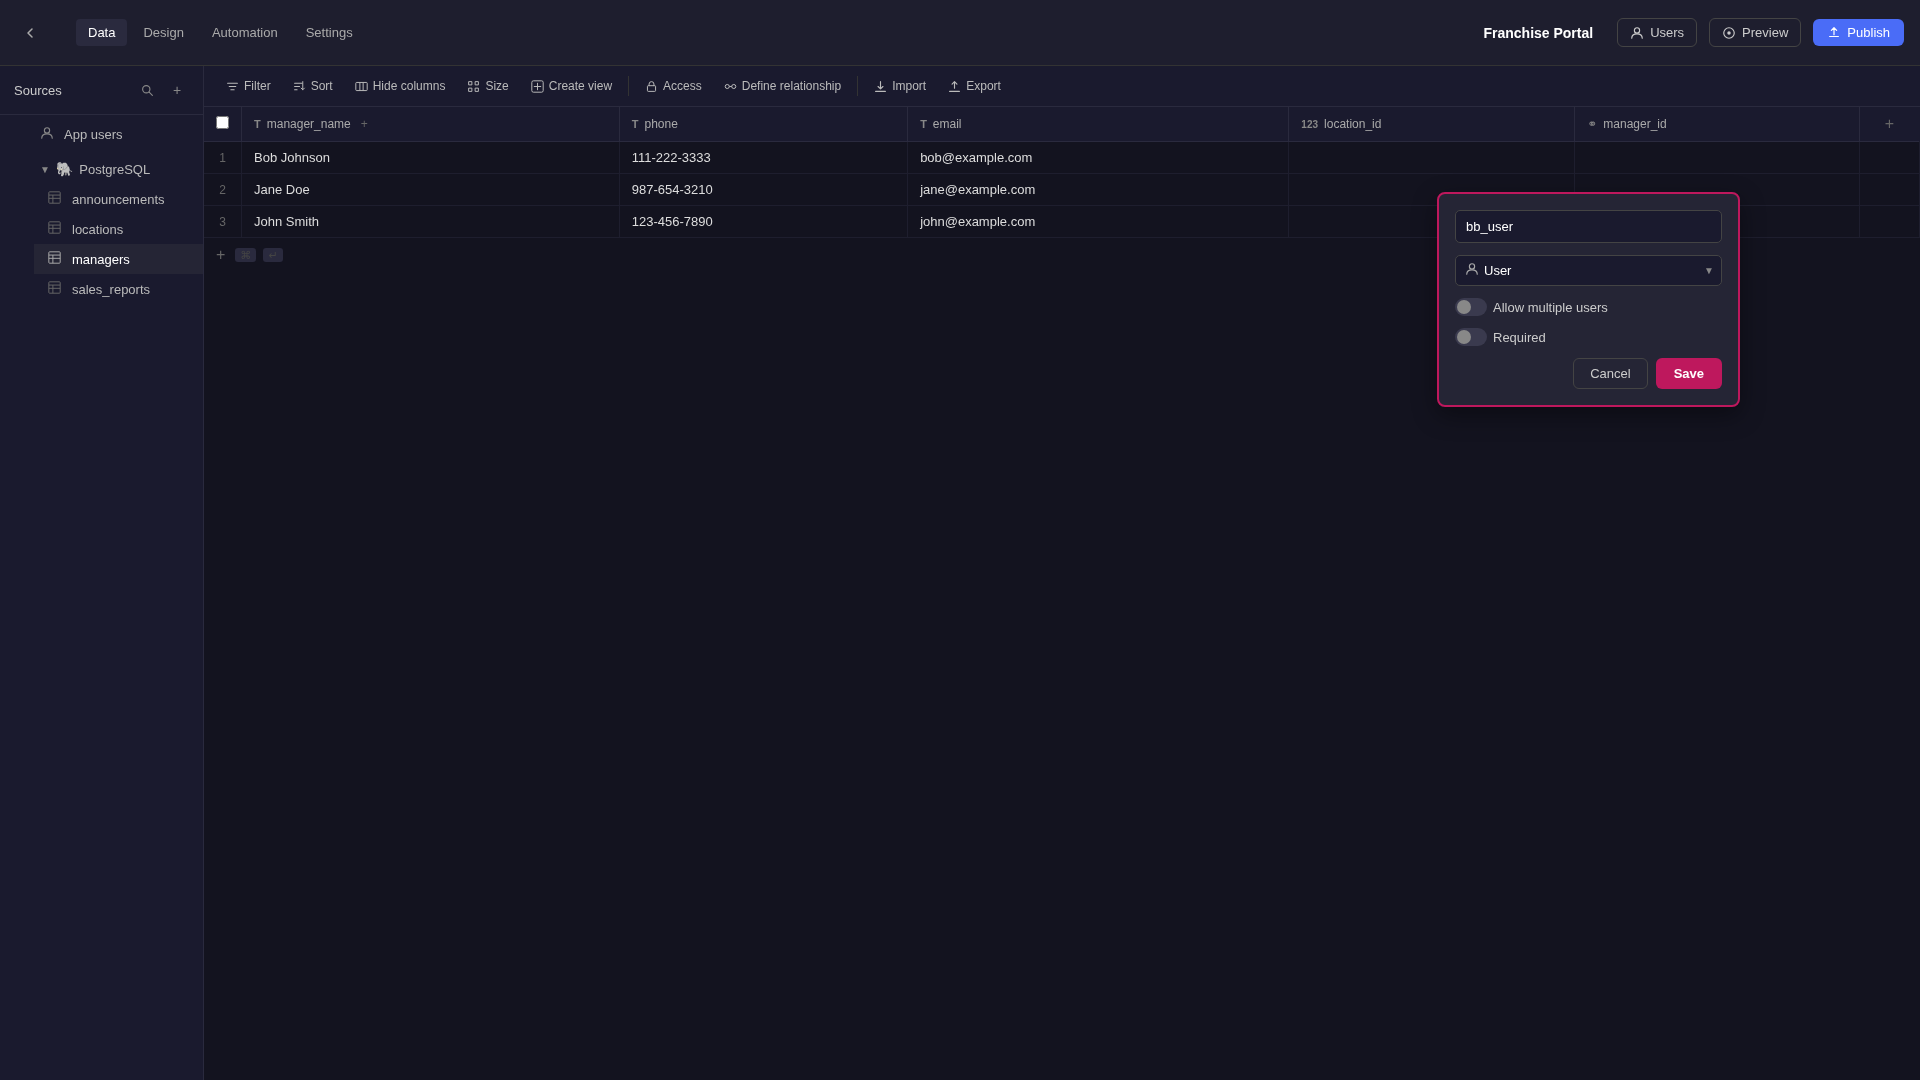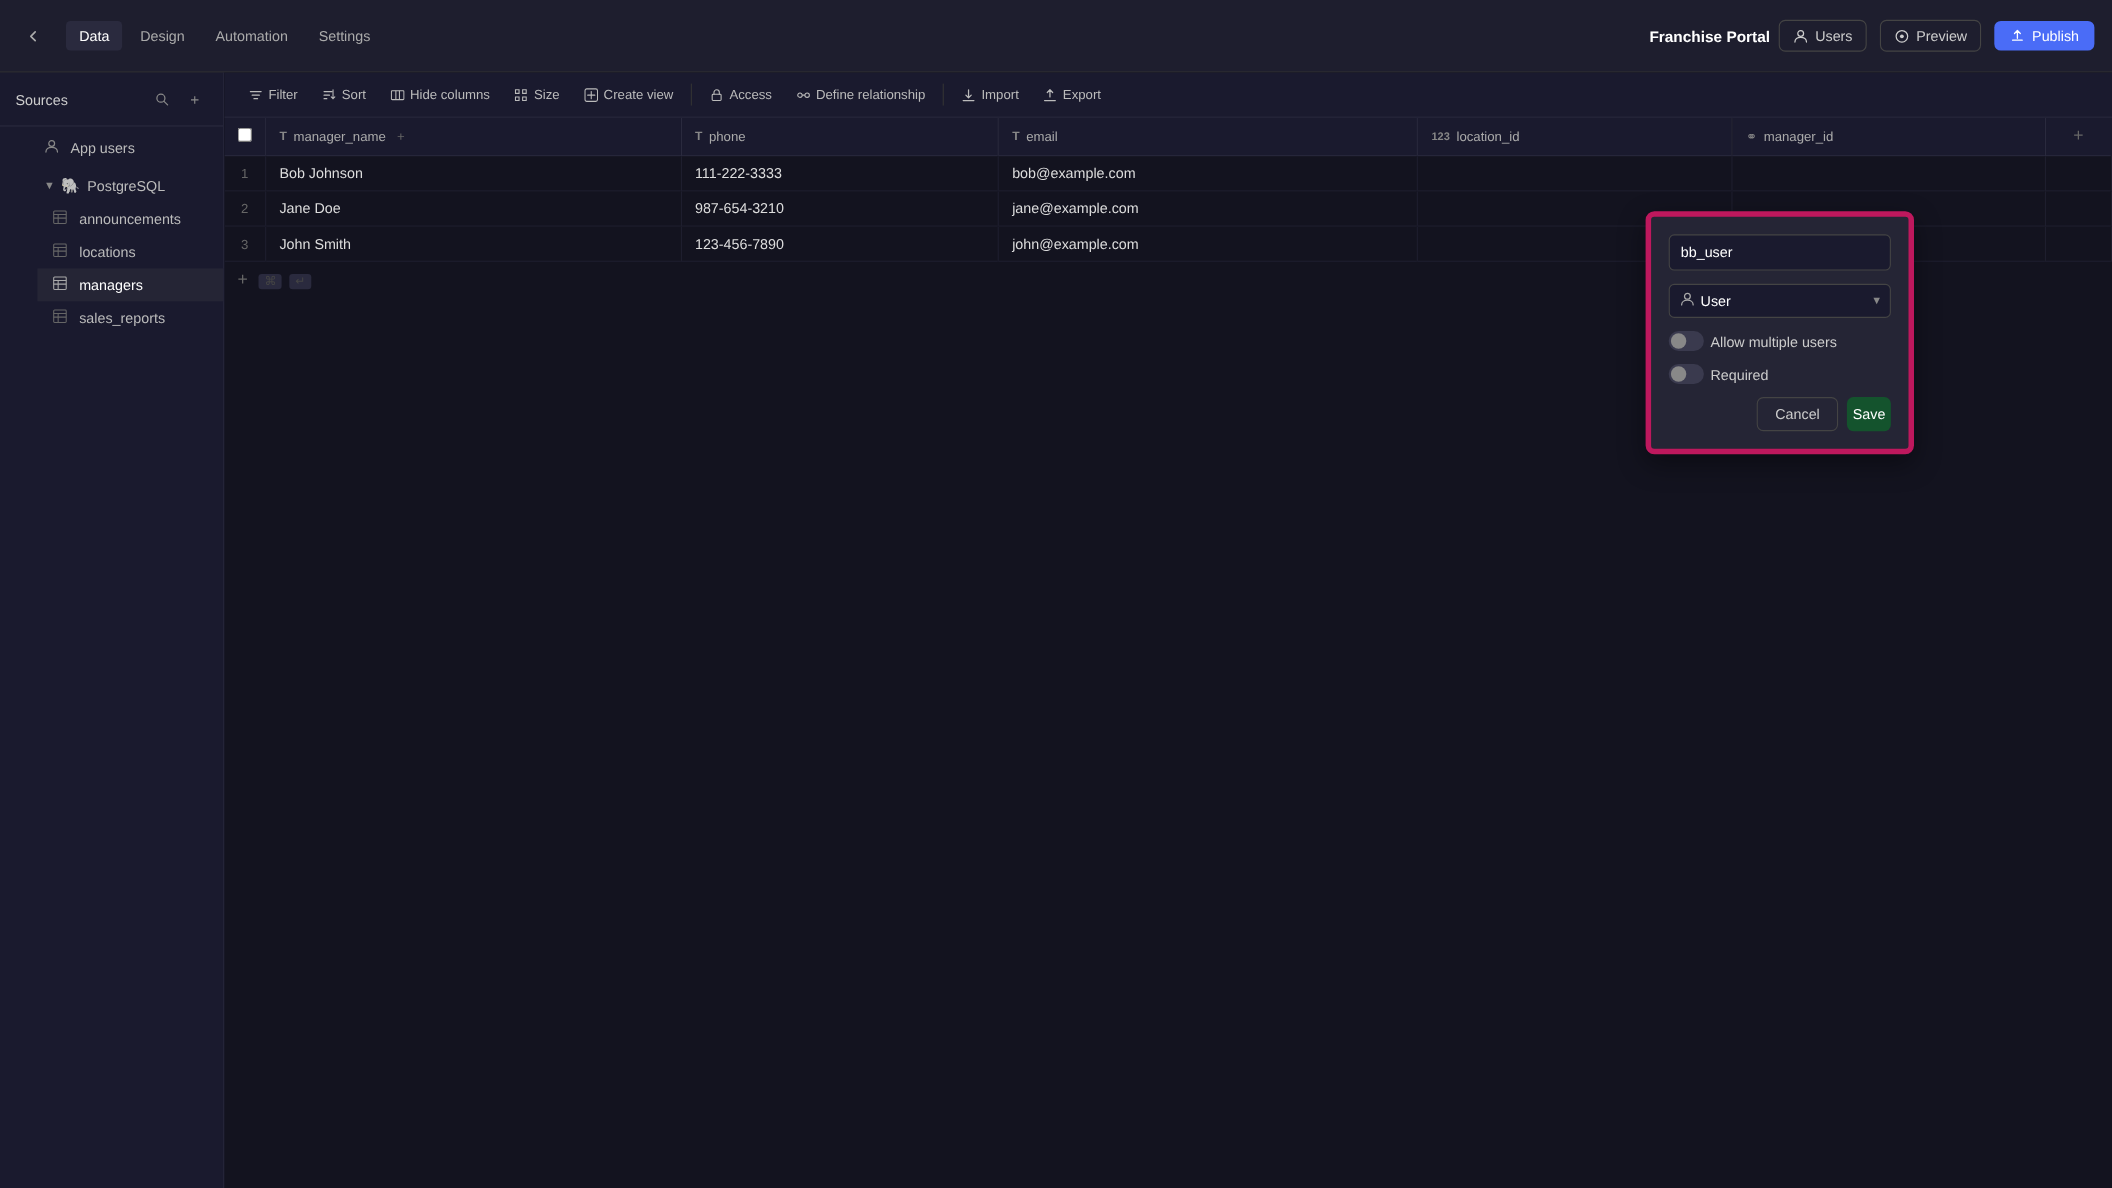--- a/index.html
+++ b/index.html
@@ -2,21 +2,21 @@
 <html><head>
   <meta charset="utf-8">
   <style>
     * { box-sizing: border-box; margin: 0; padding: 0; }
     body { background: #1a1a2e; color: #e0e0e0; font-family: -apple-system, BlinkMacSystemFont, 'Segoe UI', sans-serif; font-size: 13px; height: 1080px; overflow: hidden; }
 
     
     .top-nav {
       display: flex; align-items: center; height: 66px;
       background: #1e1e2e; border-bottom: 1px solid #333;
-      padding: 0 16px; gap: 8px;
+      padding: 0 16px; gap: 24px;
     }
     .top-nav .back-btn {
       width: 28px; height: 28px; display: flex; align-items: center; justify-content: center;
       cursor: pointer; color: #aaa; border-radius: 4px;
     }
     .nav-tabs { display: flex; gap: 4px; margin-left: 8px; }
     .nav-tab {
       padding: 6px 12px; border-radius: 4px; cursor: pointer; color: #aaa; font-size: 13px;
     }
     .nav-tab.active { color: #fff; background: #2a2a3e; }
@@ -107,22 +107,22 @@
       cursor: pointer; color: #666; font-size: 16px; background: transparent; border: none;
     }
 
     
     .popup-overlay {
       position: absolute; top: 0; left: 0; right: 0; bottom: 0;
       pointer-events: none; z-index: 100;
     }
     .popup {
       position: absolute; top: 85px; right: 180px;
-      width: 244px; background: #252535; border-radius: 8px;
-      border: 5px solid #be185d; padding: 16px; pointer-events: all;
+      width: 303px; background: #252535; border-radius: 8px;
+      border: 2px solid #be185d; padding: 16px; pointer-events: all;
       box-shadow: 0 8px 24px rgba(0,0,0,0.4);
     }
     .popup-input {
       width: 100%; background: #1a1a2e; border: 1px solid #444;
       color: #fff; border-radius: 5px; padding: 8px 10px;
       font-size: 13px; margin-bottom: 12px; outline: none;
     }
     .popup-select {
       flex: 1; background: #1a1a2e; border: 1px solid #444; color: #fff;
       border-radius: 5px; padding: 7px 10px; font-size: 13px; outline: none;
@@ -146,22 +146,22 @@
     }
     .toggle-label { font-size: 13px; color: #ccc; }
     .popup-actions {
       display: flex; justify-content: flex-end; gap: 8px; margin-top: 3px;
     }
     .btn-cancel {
       padding: 7px 16px; border-radius: 6px; cursor: pointer;
       background: transparent; border: 1px solid #444; color: #ccc; font-size: 13px;
     }
     .btn-save {
-      padding: 7px 5px; border-radius: 6px; cursor: pointer;
-      background: #14532d; border: none; color: #fff; font-size: 13px; font-weight: 400;
+      padding: 7px 18px; border-radius: 6px; cursor: pointer;
+      background: #be185d; border: none; color: #fff; font-size: 13px; font-weight: 700;
     }
 
     input[type="checkbox"] { accent-color: #4a6cf7; }
   </style>
 </head>
 <body>
 
 <div class="top-nav">
   <div class="back-btn">
     <svg width="16" height="16" viewBox="0 0 16 16" fill="none">

